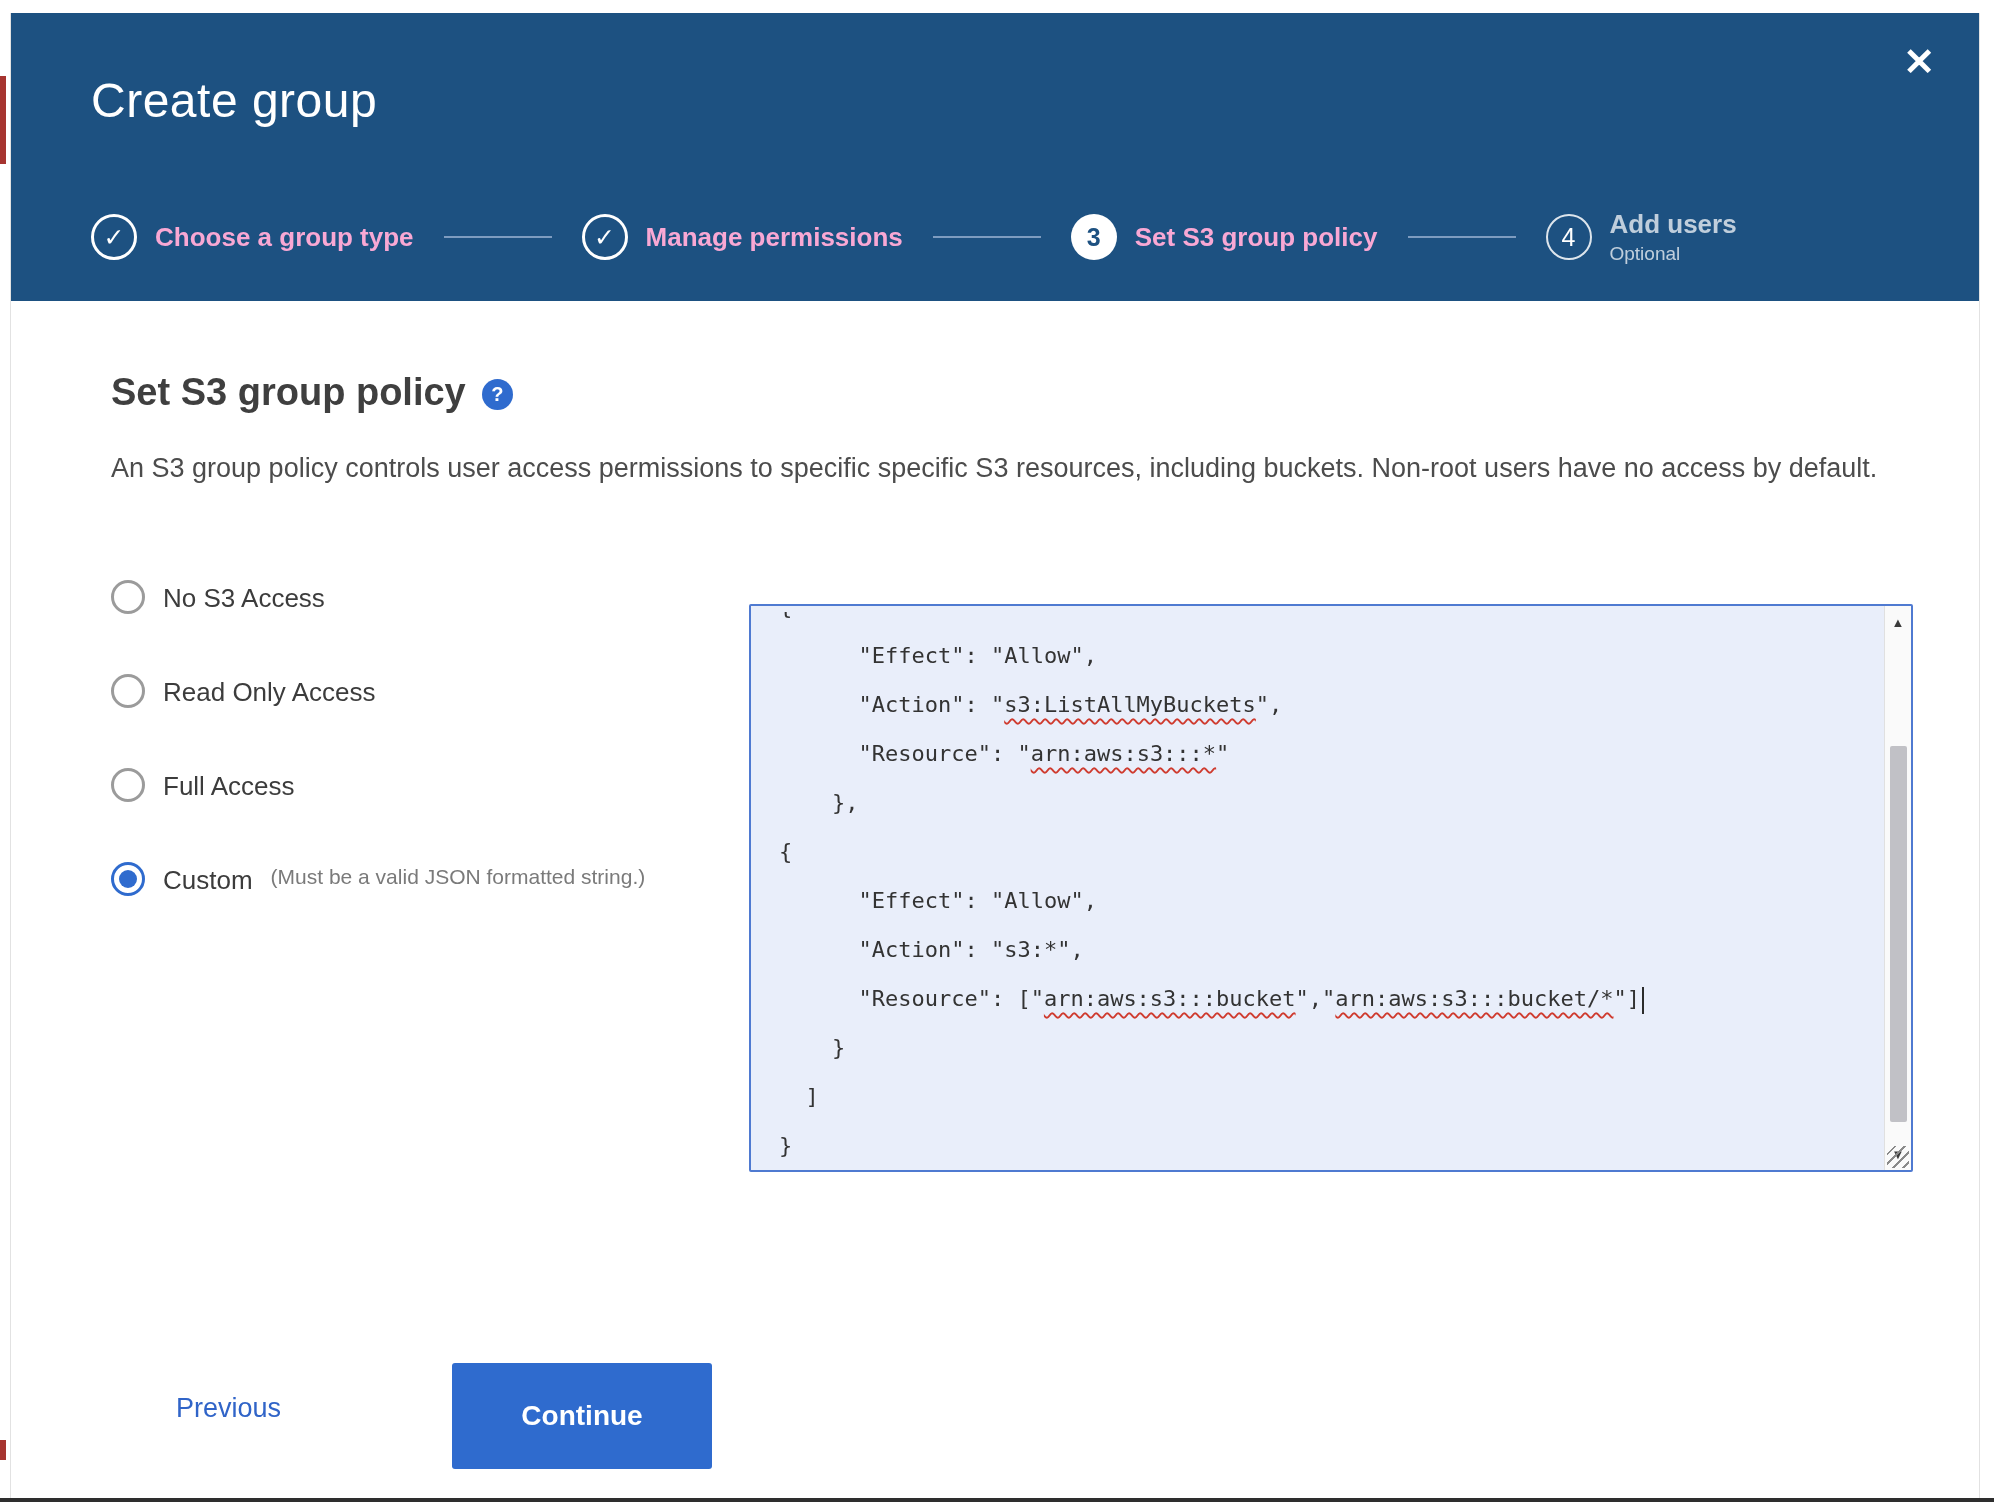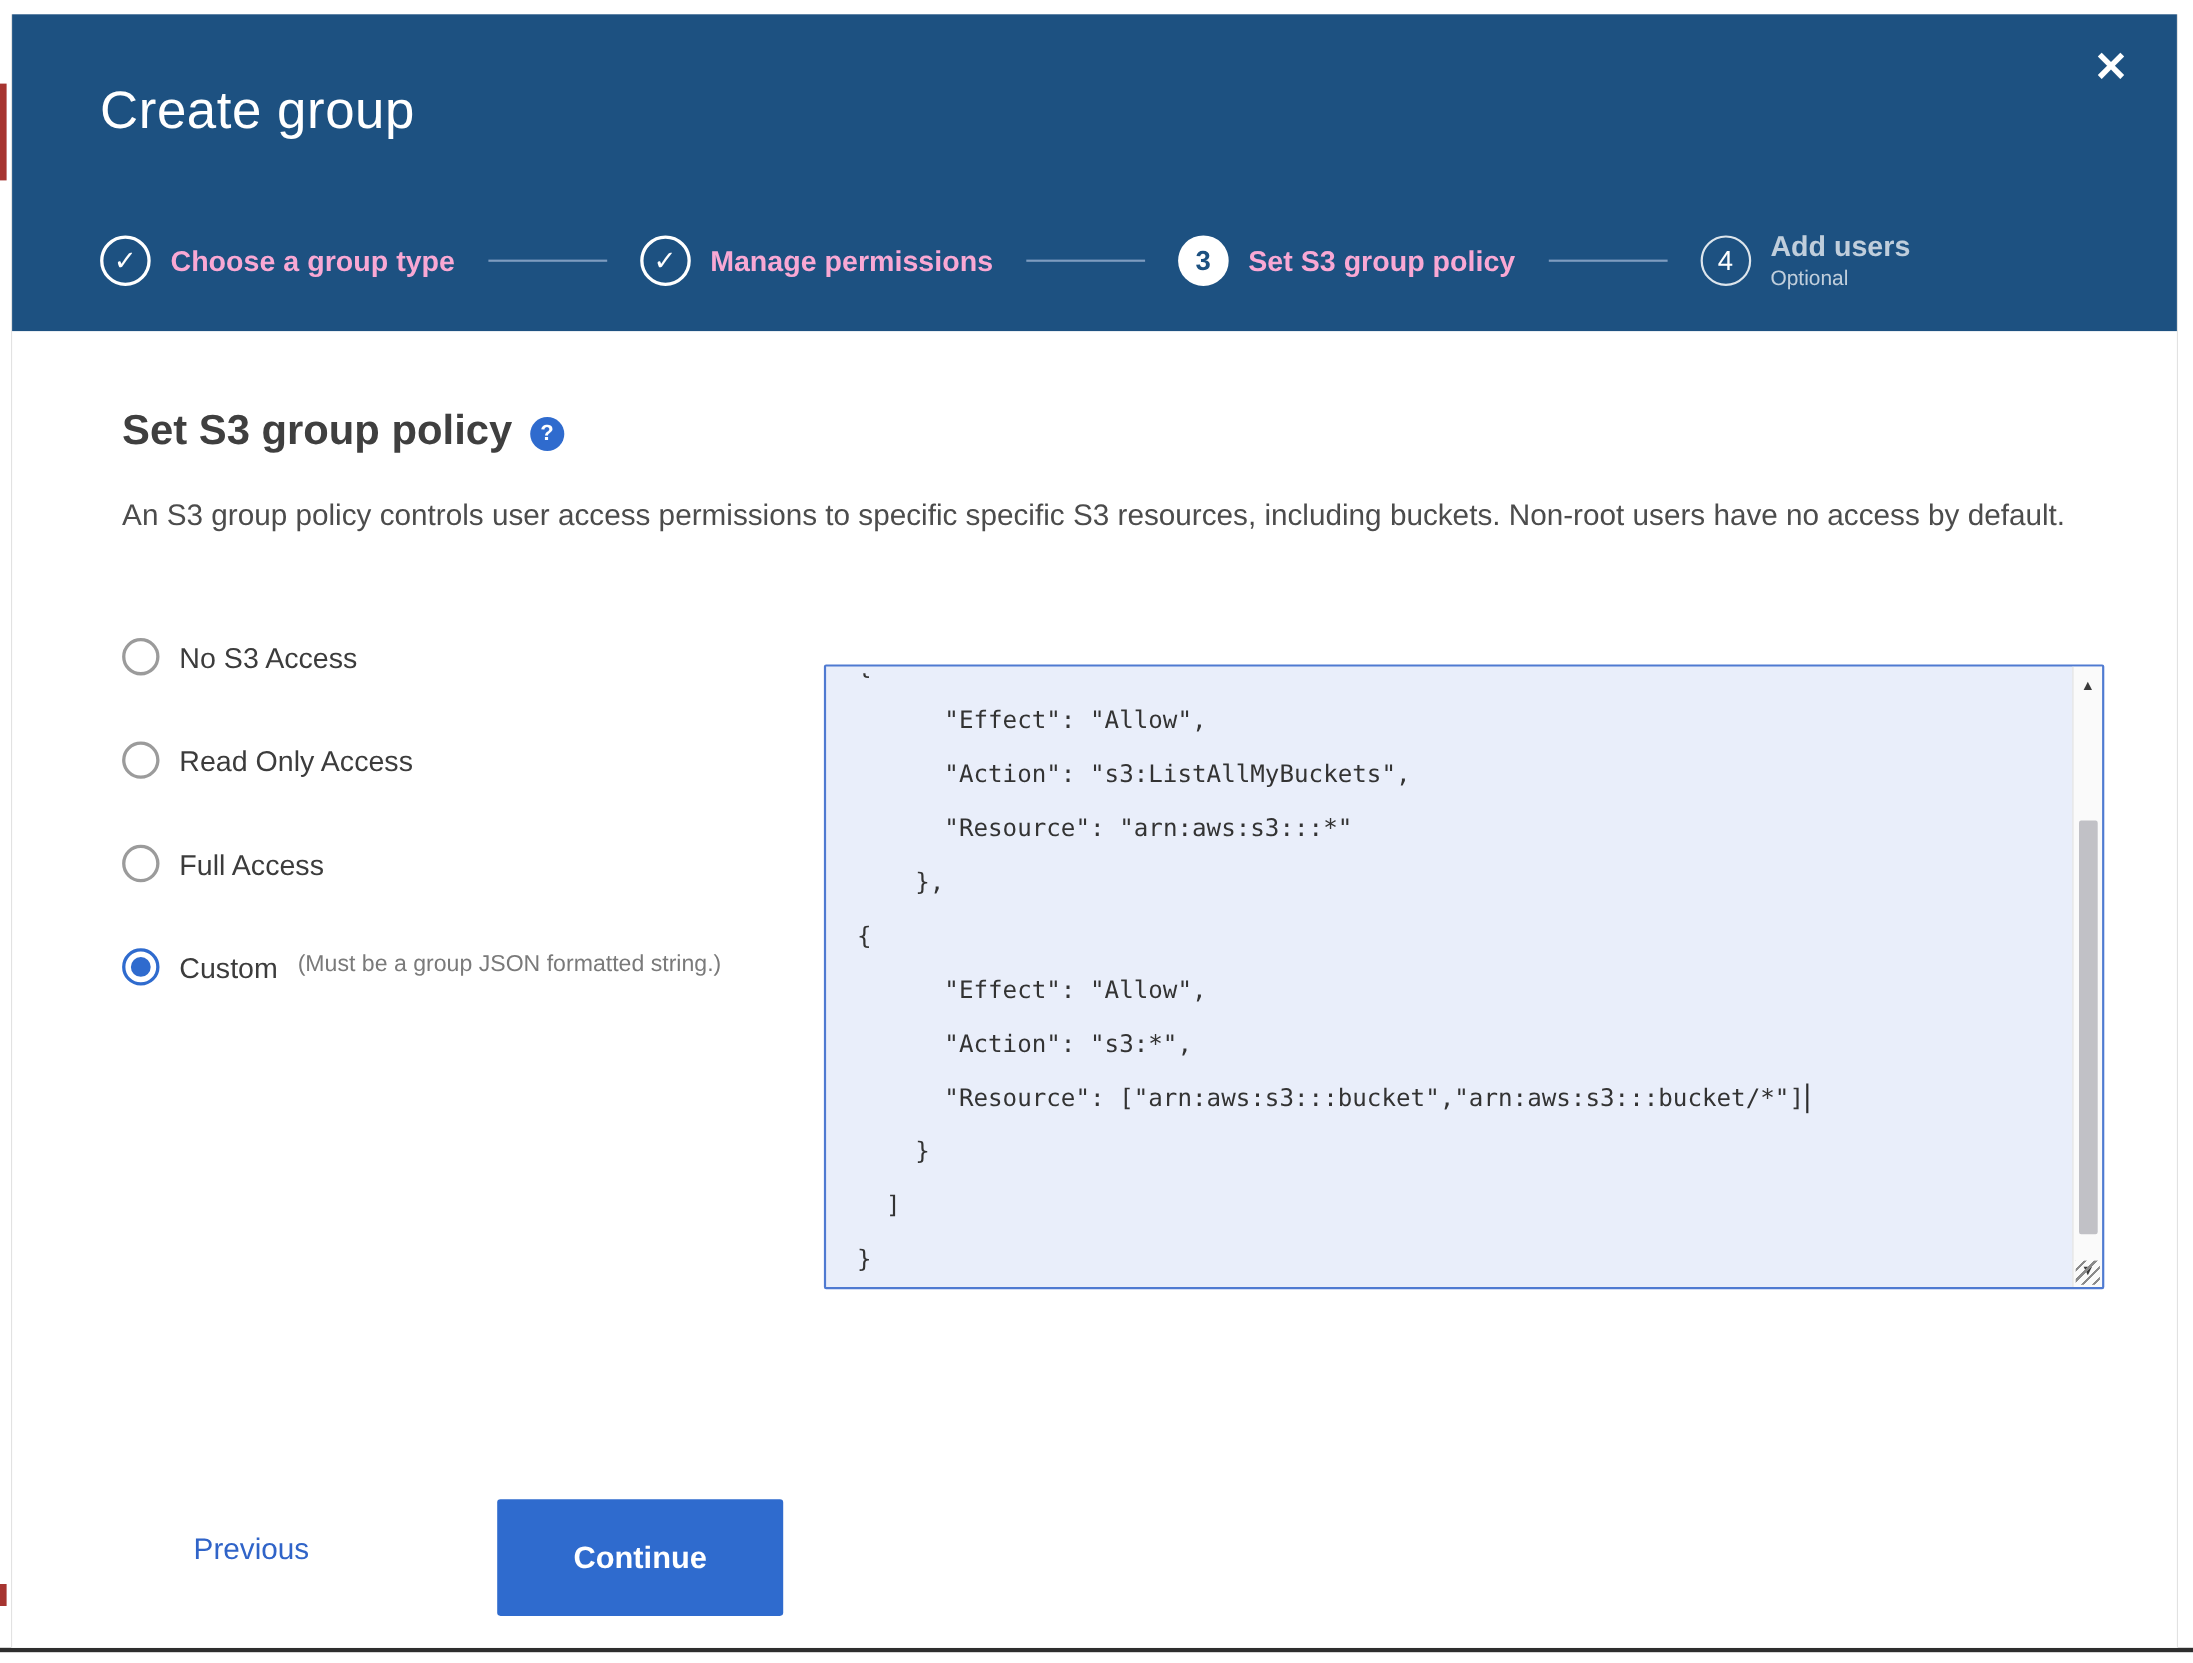--- a/index.html
+++ b/index.html
@@ -99,20 +99,21 @@
     position: absolute; left: 28px; top: 6px; right: 34px; bottom: 6px;
     overflow: hidden;
   }
   .code-line {
     white-space: pre;
     font-family: "DejaVu Sans Mono", monospace;
     font-size: 22px; line-height: 49px; color: #333333;
   }
   .code-line.clipped { margin-top: -30px; }
   .wavy {
+    text-decoration: underline;
     text-decoration-style: wavy;
     text-decoration-color: #cf3b2f;
     text-decoration-thickness: 2px;
     text-underline-offset: 6px;
   }
   .caret {
     display: inline-block; width: 0; height: 27px;
     border-left: 2px solid #2b2b2b; margin-left: 2px; vertical-align: middle;
   }
 
@@ -219,21 +220,21 @@
 
     <label class="radio-row">
       <span class="radio-circle"></span>
       <span class="radio-label">Full Access</span>
     </label>
 
     <label class="radio-row">
       <span class="radio-circle checked"></span>
       <span class="radio-text">
         <span class="radio-label">Custom</span>
-        <span class="radio-helper">(Must be a group JSON formatted string.)</span>
+        <span class="radio-helper">(Must be a valid JSON formatted string.)</span>
       </span>
     </label>
 
   </div>
 
   <div class="editor">
     <div class="editor-content" id="editor-lines">
         <div class="code-line clipped"><span>{</span></div>
         <div class="code-line"><span>      "Effect": "Allow",</span></div>
         <div class="code-line"><span>      "Action": "</span><span class="wavy">s3:ListAllMyBuckets</span><span>",</span></div>

